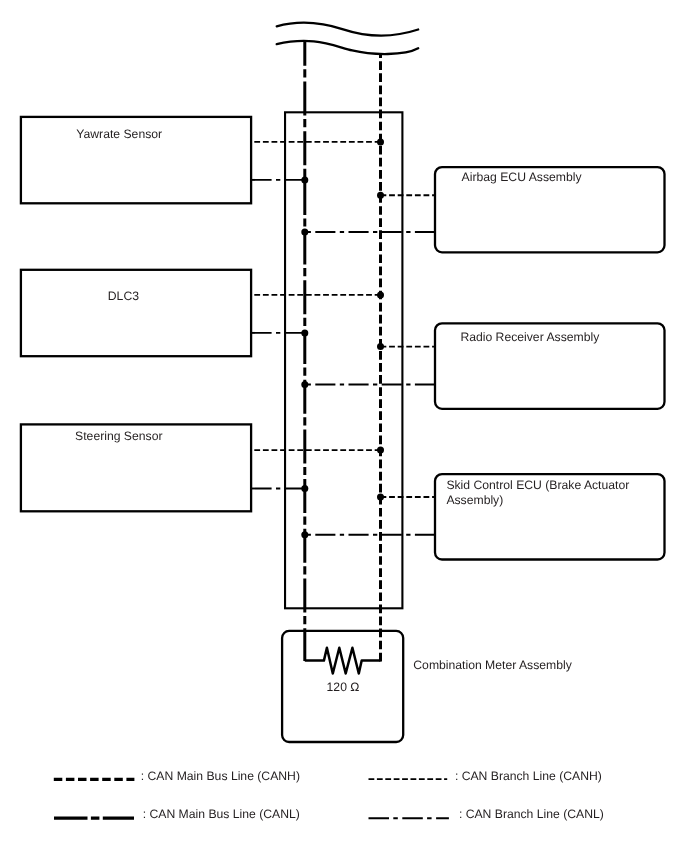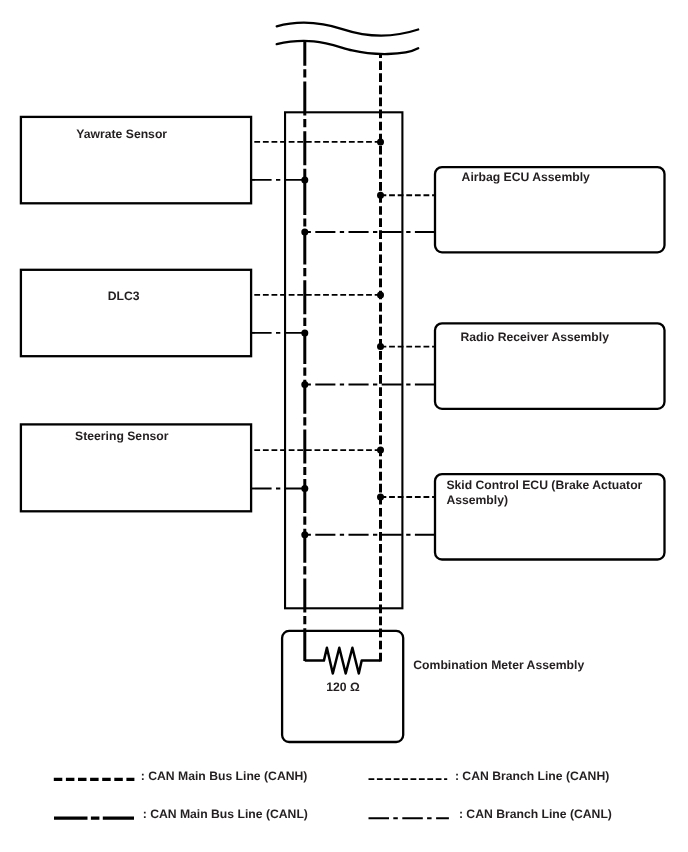--- a/index.html
+++ b/index.html
@@ -4,21 +4,21 @@
 <title>CAN Communication System Diagram</title>
 <style>
   html, body { margin:0; padding:0; background:#ffffff; }
   body {
     width:688px; height:852px; overflow:hidden;
     font-family:"Liberation Sans", sans-serif;
     color:#231f20;
     -webkit-font-smoothing:antialiased;
     text-rendering:geometricPrecision;
   }
-  #stage { position:relative; width:688px; height:633px; background:#ffffff;font-weight:bold; }
+  #stage { position:relative; width:688px; height:633px; background:#ffffff; }
   svg.diagram {
     position:absolute; left:0; top:0; width:688px; height:852px;
     shape-rendering:geometricPrecision;
   }
   .lbl {
     font-family:"Liberation Sans", sans-serif;
     font-size:12.2px;
     fill:#231f20;
     white-space:pre;
   }

